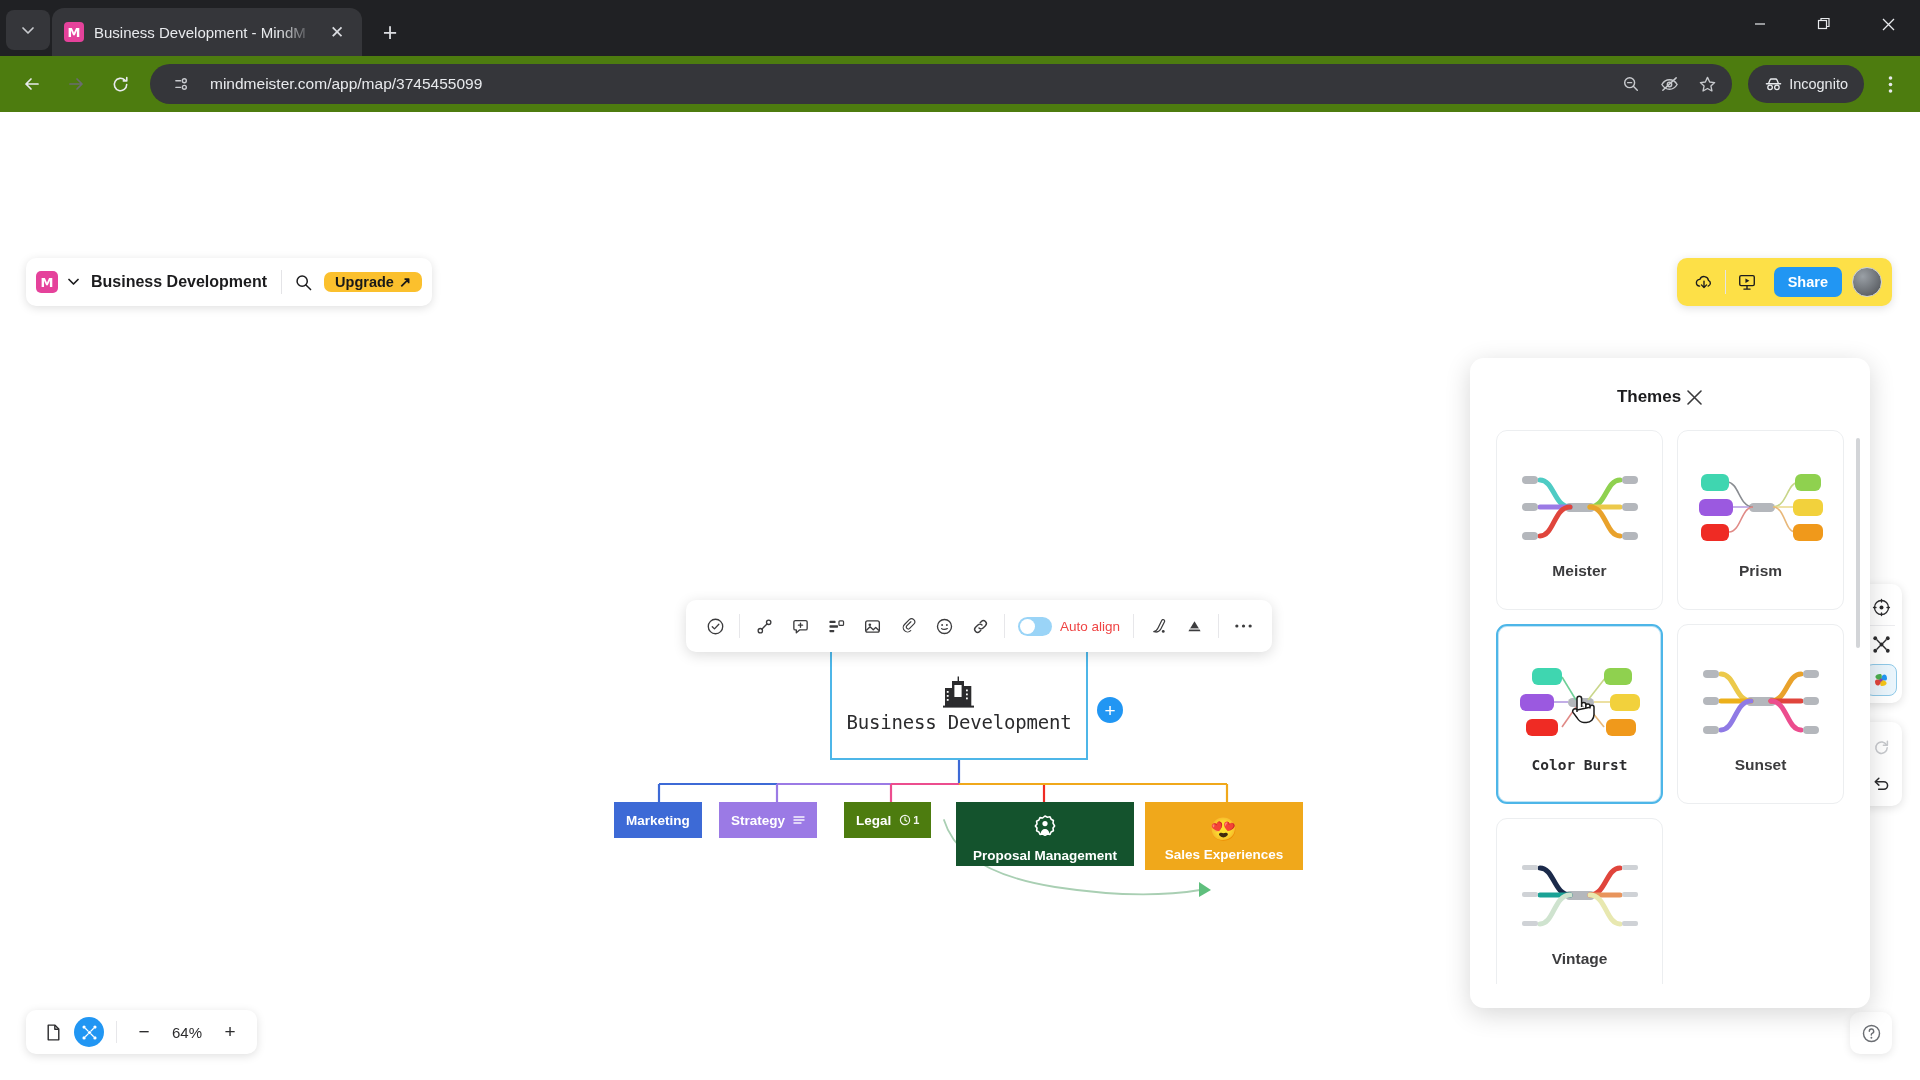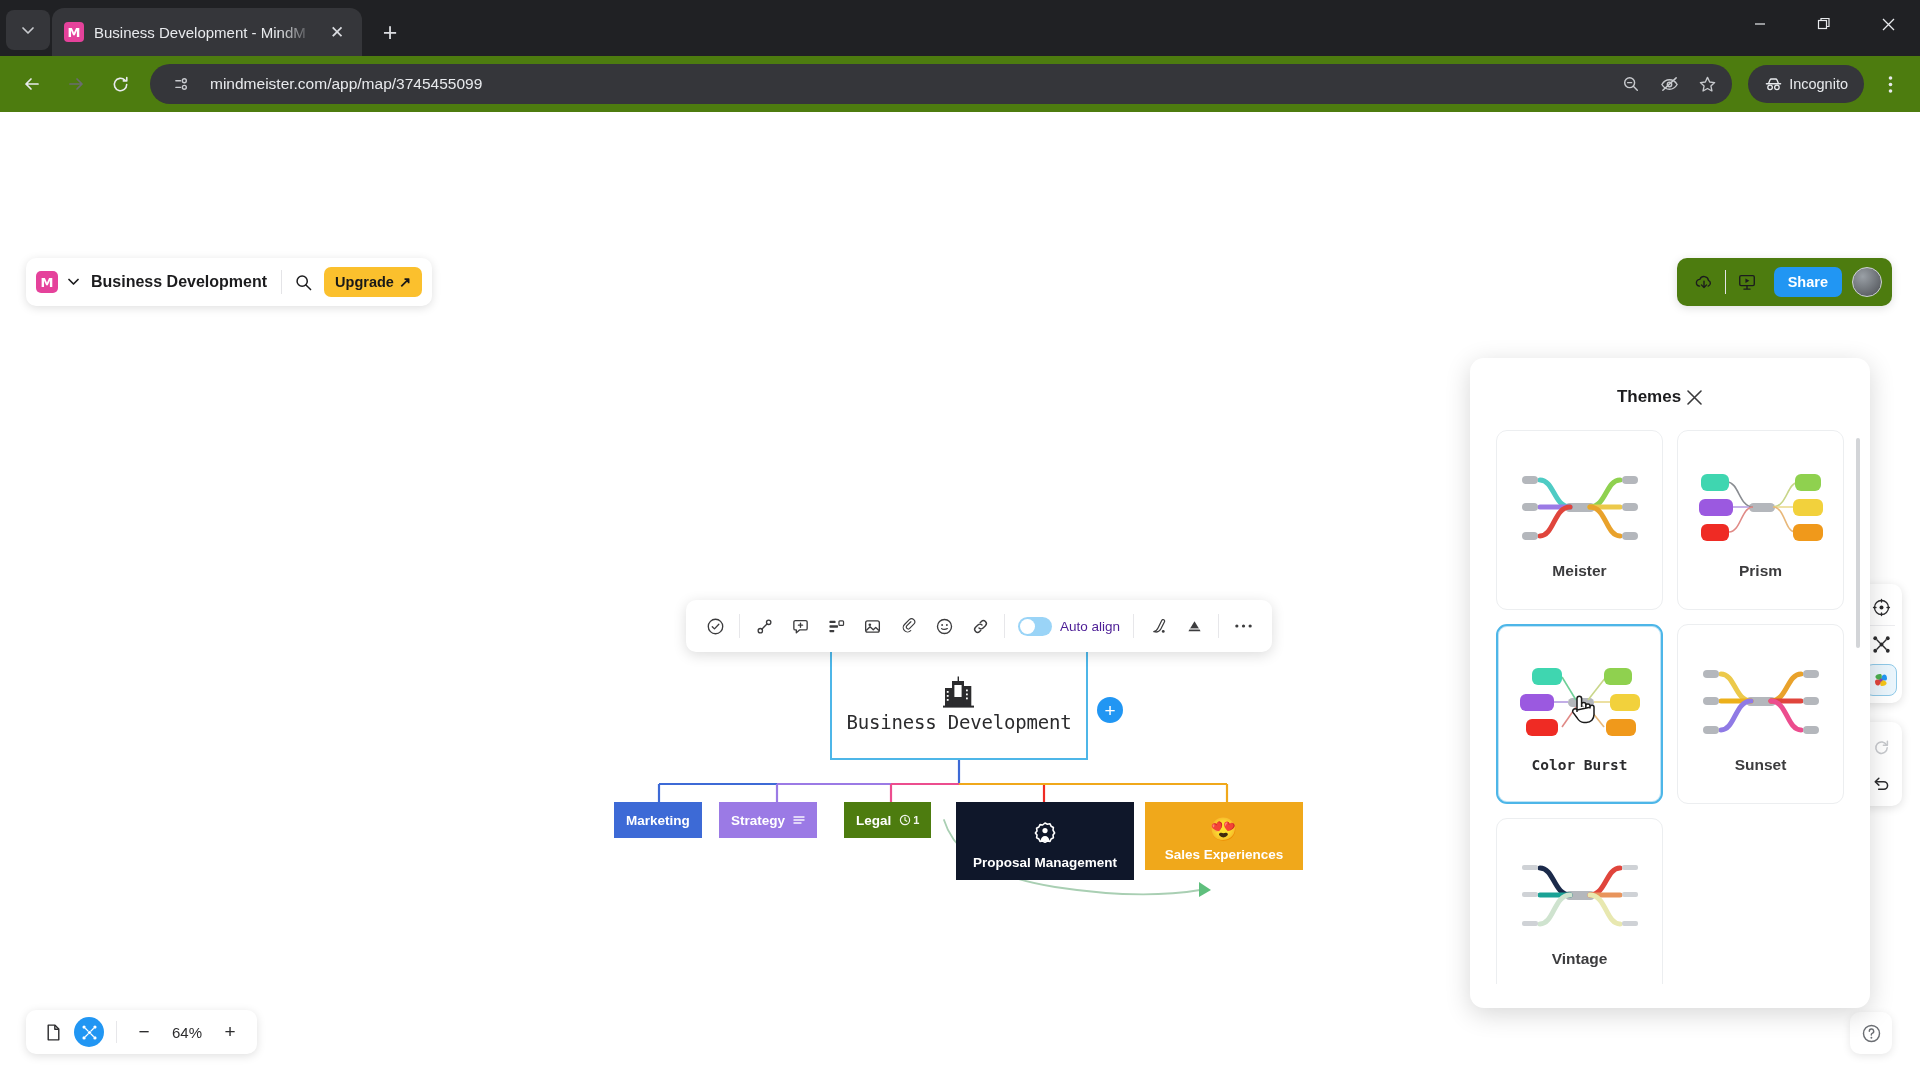--- a/index.html
+++ b/index.html
@@ -94,27 +94,27 @@
     color: #fff; font-size: 13px; font-weight: 700; display: flex;
     align-items: center; justify-content: center; font-family: "DejaVu Sans", sans-serif;
   }
   .chev { color: #1c1c1e; font-size: 11px; padding: 0 6px; }
   .map-title { font-size: 16px; font-weight: 700; color: #1c1c1e; padding: 0 10px 0 2px; }
   .hdr-div { width: 1px; height: 24px; background: #e4e4e7; }
   .hdr-icon { width: 34px; height: 34px; display: flex; align-items: center;
     justify-content: center; color: #1c1c1e; }
   .upgrade-btn {
     background: #fbc02d; color: #181818; font-size: 14.5px; font-weight: 600;
-    border-radius: 7px; height: 30px; padding: 0 11px; display: flex;
+    border-radius: 7px; height: 20px; padding: 0 11px; display: flex;
     align-items: center; gap: 5px; border: none;
   }
 
   
   .app-header-right {
-    position: absolute; right: 28px; top: 146px; height: 48px; background: #4d7c0f;
+    position: absolute; right: 28px; top: 146px; height: 48px; background: #fde047;
     border-radius: 10px; box-shadow: 0 2px 10px rgba(0,0,0,.13);
     display: flex; align-items: center; padding: 0 10px; gap: 4px; z-index: 30;
   }
   .share-btn {
     background: #2196f3; color: #fff; font-size: 14.5px; font-weight: 600;
     border-radius: 7px; height: 30px; padding: 0 14px; display: flex;
     align-items: center; border: none; margin: 0 6px;
   }
   .avatar {
     width: 30px; height: 30px; border-radius: 50%;
@@ -137,21 +137,21 @@
     display: flex; align-items: center; gap: 8px; padding: 0 6px;
   }
   .toggle {
     width: 34px; height: 19px; border-radius: 10px; background: #9ad4f7;
     position: relative;
   }
   .toggle::after {
     content: ''; position: absolute; left: 2px; top: 2px; width: 15px; height: 15px;
     border-radius: 50%; background: #fff;
   }
-  .autoalign-label { font-size: 13.5px; color: #4c1d95; }
+  .autoalign-label { font-size: 13.5px; color: #ef4444; }
 
   
   .root-node {
     position: absolute; left: 830px; top: 537px; width: 258px; height: 111px;
     background: #fff; border: 2px solid #4db6e8; display: flex;
     flex-direction: column; align-items: center; justify-content: center; gap: 3px;
     z-index: 20;
   }
   .root-label {
     font-family: "DejaVu Sans Mono", monospace; font-size: 19px; color: #2b2b2d;
@@ -537,21 +537,21 @@
     <span>Legal</span>
     <span class="badge-comment">
       <svg width="12" height="12" viewBox="0 0 12 12">
           <circle cx="6" cy="6" r="4.6" stroke="#fff" stroke-width="1.2" fill="none"></circle>
           <path d="M6 3.4v2.8l1.8 1.1" stroke="#fff" stroke-width="1.2" fill="none" stroke-linecap="round"></path>
         </svg>
       <span>1</span>
     </span>
   </div>
 
-  <div class="child big" style="left:956px; top:690px; width:178px; height:78px; background:#0f172a;">
+  <div class="child big" style="left:956px; top:690px; width:178px; height:64px; background:#14532d;">
     <svg width="28" height="28" viewBox="0 0 28 28">
       <path d="M14 2l2.4 1.2 2.6-.4 1.1 2.4 2.3 1.3-.4 2.6L23.6 12l-1.6 2.1.4 2.6-2.3 1.3-1.1 2.4-2.6-.4L14 21.2l-2.4-1.2-2.6.4-1.1-2.4-2.3-1.3.4-2.6L4.4 12l1.6-2.1-.4-2.6 2.3-1.3L9 3.6l2.6.4z" fill="none" stroke="#fff" stroke-width="1.6" stroke-linejoin="round"></path>
       <circle cx="14" cy="9.6" r="2.6" fill="#fff"></circle>
       <path d="M9.6 20c0-3 2-5 4.4-5s4.4 2 4.4 5z" fill="#fff"></path>
     </svg>
     <span>Proposal Management</span>
   </div>
 
   <div class="child big" style="left:1145px; top:690px; width:158px; height:68px; background:#f0a81b;">
     <span style="font-size:23px;line-height:1">😍</span>

